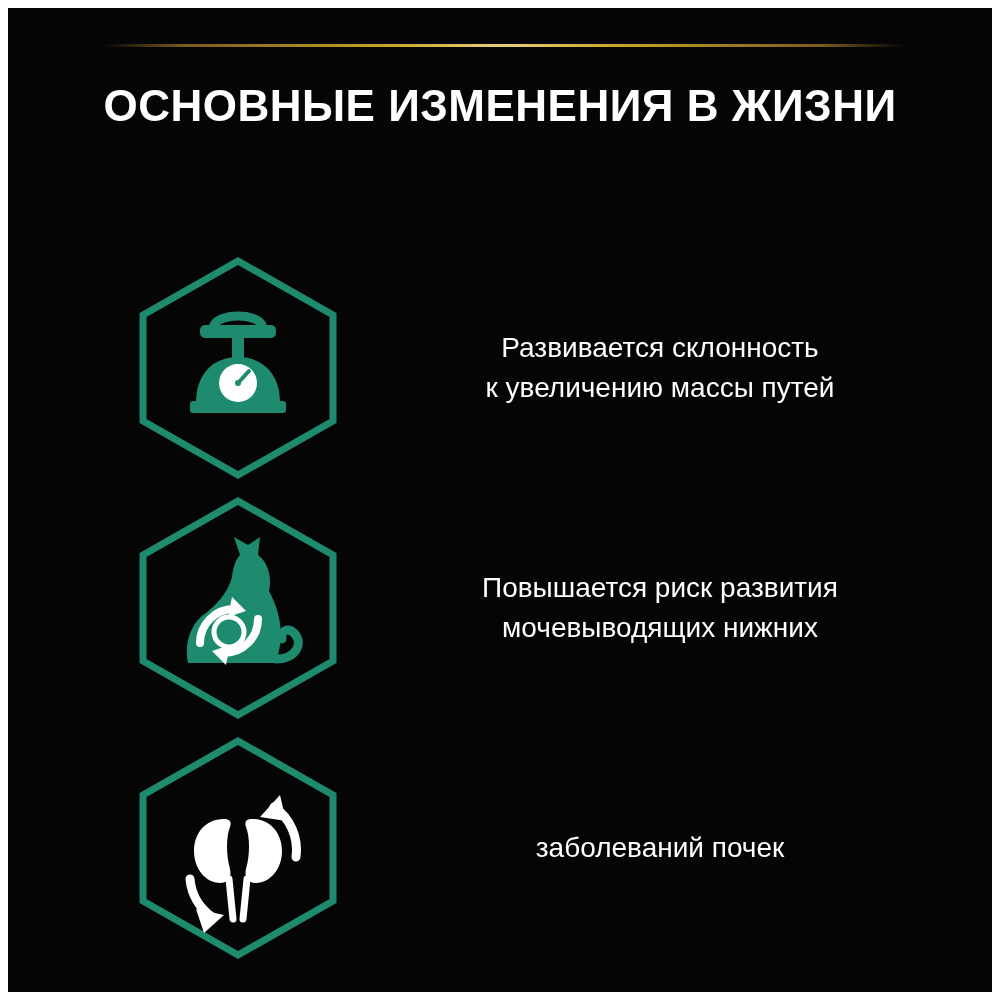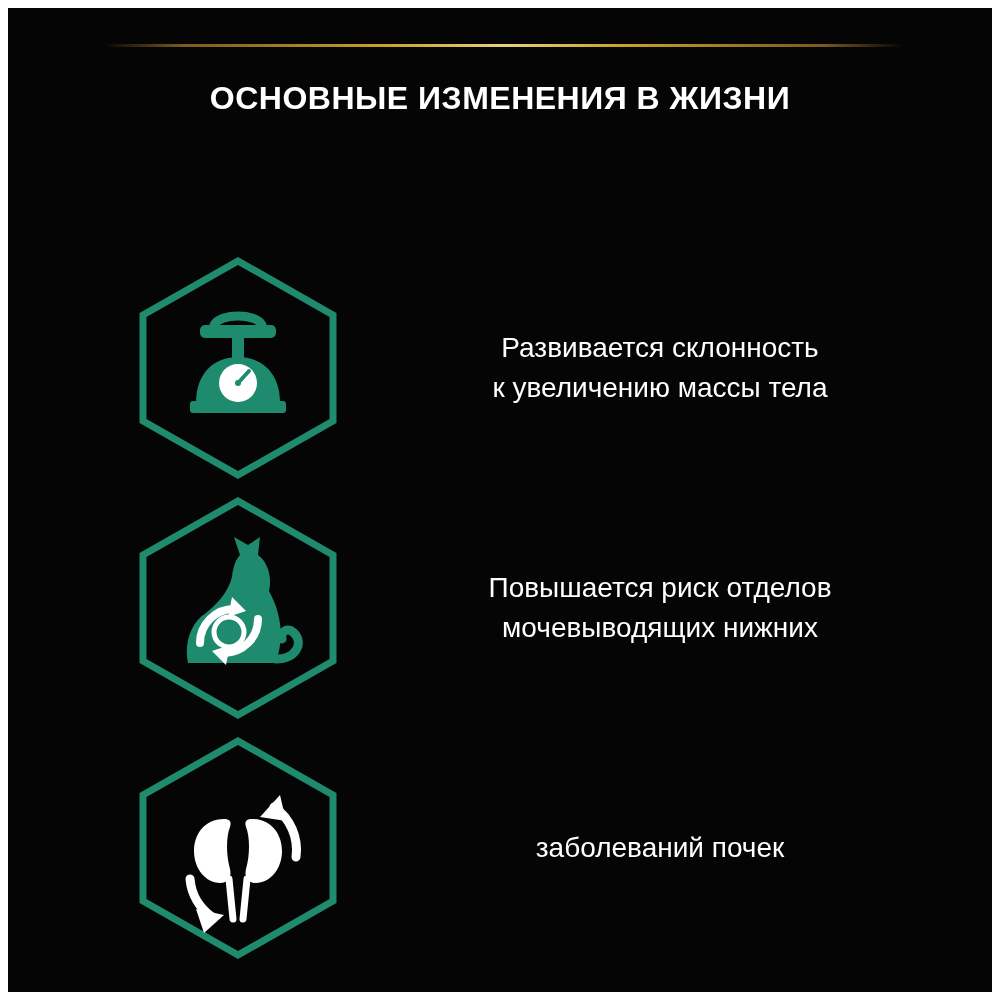--- a/index.html
+++ b/index.html
@@ -46,21 +46,21 @@
         #7a5a20 90%,
         rgba(0,0,0,0) 100%);
   }
   .title {
     position: absolute;
     left: 60px;
     top: 70px;
     width: 864px;
     text-align: center;
     color: #ffffff;
-    font-size: 32px;
+    font-size: 44px;
     line-height: 1.28;
     font-weight: bold;
     letter-spacing: 0.5px;
   }
   .title .line { display: block; white-space: nowrap; }
 
   .rows {
     position: absolute;
     left: 0;
     top: 240px;
@@ -117,21 +117,21 @@
             <line x1="110" y1="130" x2="121" y2="118" stroke="#1e8a6e" stroke-width="4" stroke-linecap="round"></line>
             <circle cx="110" cy="130" r="3" fill="#1e8a6e"></circle>
 
             <rect x="104" y="84" width="12" height="22" fill="#1e8a6e"></rect>
             <rect x="72" y="72" width="76" height="13" rx="5" fill="#1e8a6e"></rect>
             <path d="M86,72 C92,60 128,60 134,72" fill="none" stroke="#1e8a6e" stroke-width="9" stroke-linecap="round"></path>
           </svg>
         </div>
         <div class="row-text">
           <span class="tline">Развивается склонность</span>
-          <span class="tline">к увеличению массы тела</span>
+          <span class="tline">к увеличению массы путей</span>
         </div>
       </div>
 
       <div class="row">
         <div class="hex-wrap">
           <svg class="hex-svg" width="220" height="230" viewBox="0 0 220 230">
             <polygon points="110,8 205,62 205,168 110,222 15,168 15,62" fill="none" stroke="#1e8a6e" stroke-width="7"></polygon>
 
             <path d="M112,62 L106,44 L120,52 L132,44 L130,62
                      C141,70 144,86 141,98
@@ -145,21 +145,21 @@
 
             <path d="M72,150 A34,34 0 0 1 106,116" fill="none" stroke="#ffffff" stroke-width="8" stroke-linecap="round"></path>
             <polygon points="104,104 118,118 100,124" fill="#ffffff"></polygon>
             <path d="M130,126 A34,34 0 0 1 96,160" fill="none" stroke="#ffffff" stroke-width="8" stroke-linecap="round"></path>
             <polygon points="98,172 84,158 102,152" fill="#ffffff"></polygon>
 
             <circle cx="101" cy="139" r="15" fill="#1e8a6e" stroke="#ffffff" stroke-width="5"></circle>
           </svg>
         </div>
         <div class="row-text">
-          <span class="tline">Повышается риск отделов</span>
+          <span class="tline">Повышается риск развития</span>
           <span class="tline">мочевыводящих нижних</span>
         </div>
       </div>
 
       <div class="row">
         <div class="hex-wrap">
           <svg class="hex-svg" width="220" height="230" viewBox="0 0 220 230">
             <polygon points="110,8 205,62 205,168 110,222 15,168 15,62" fill="none" stroke="#1e8a6e" stroke-width="7"></polygon>
 
             <path d="M96,86 C76,86 66,102 66,118 C66,136 78,150 92,150

